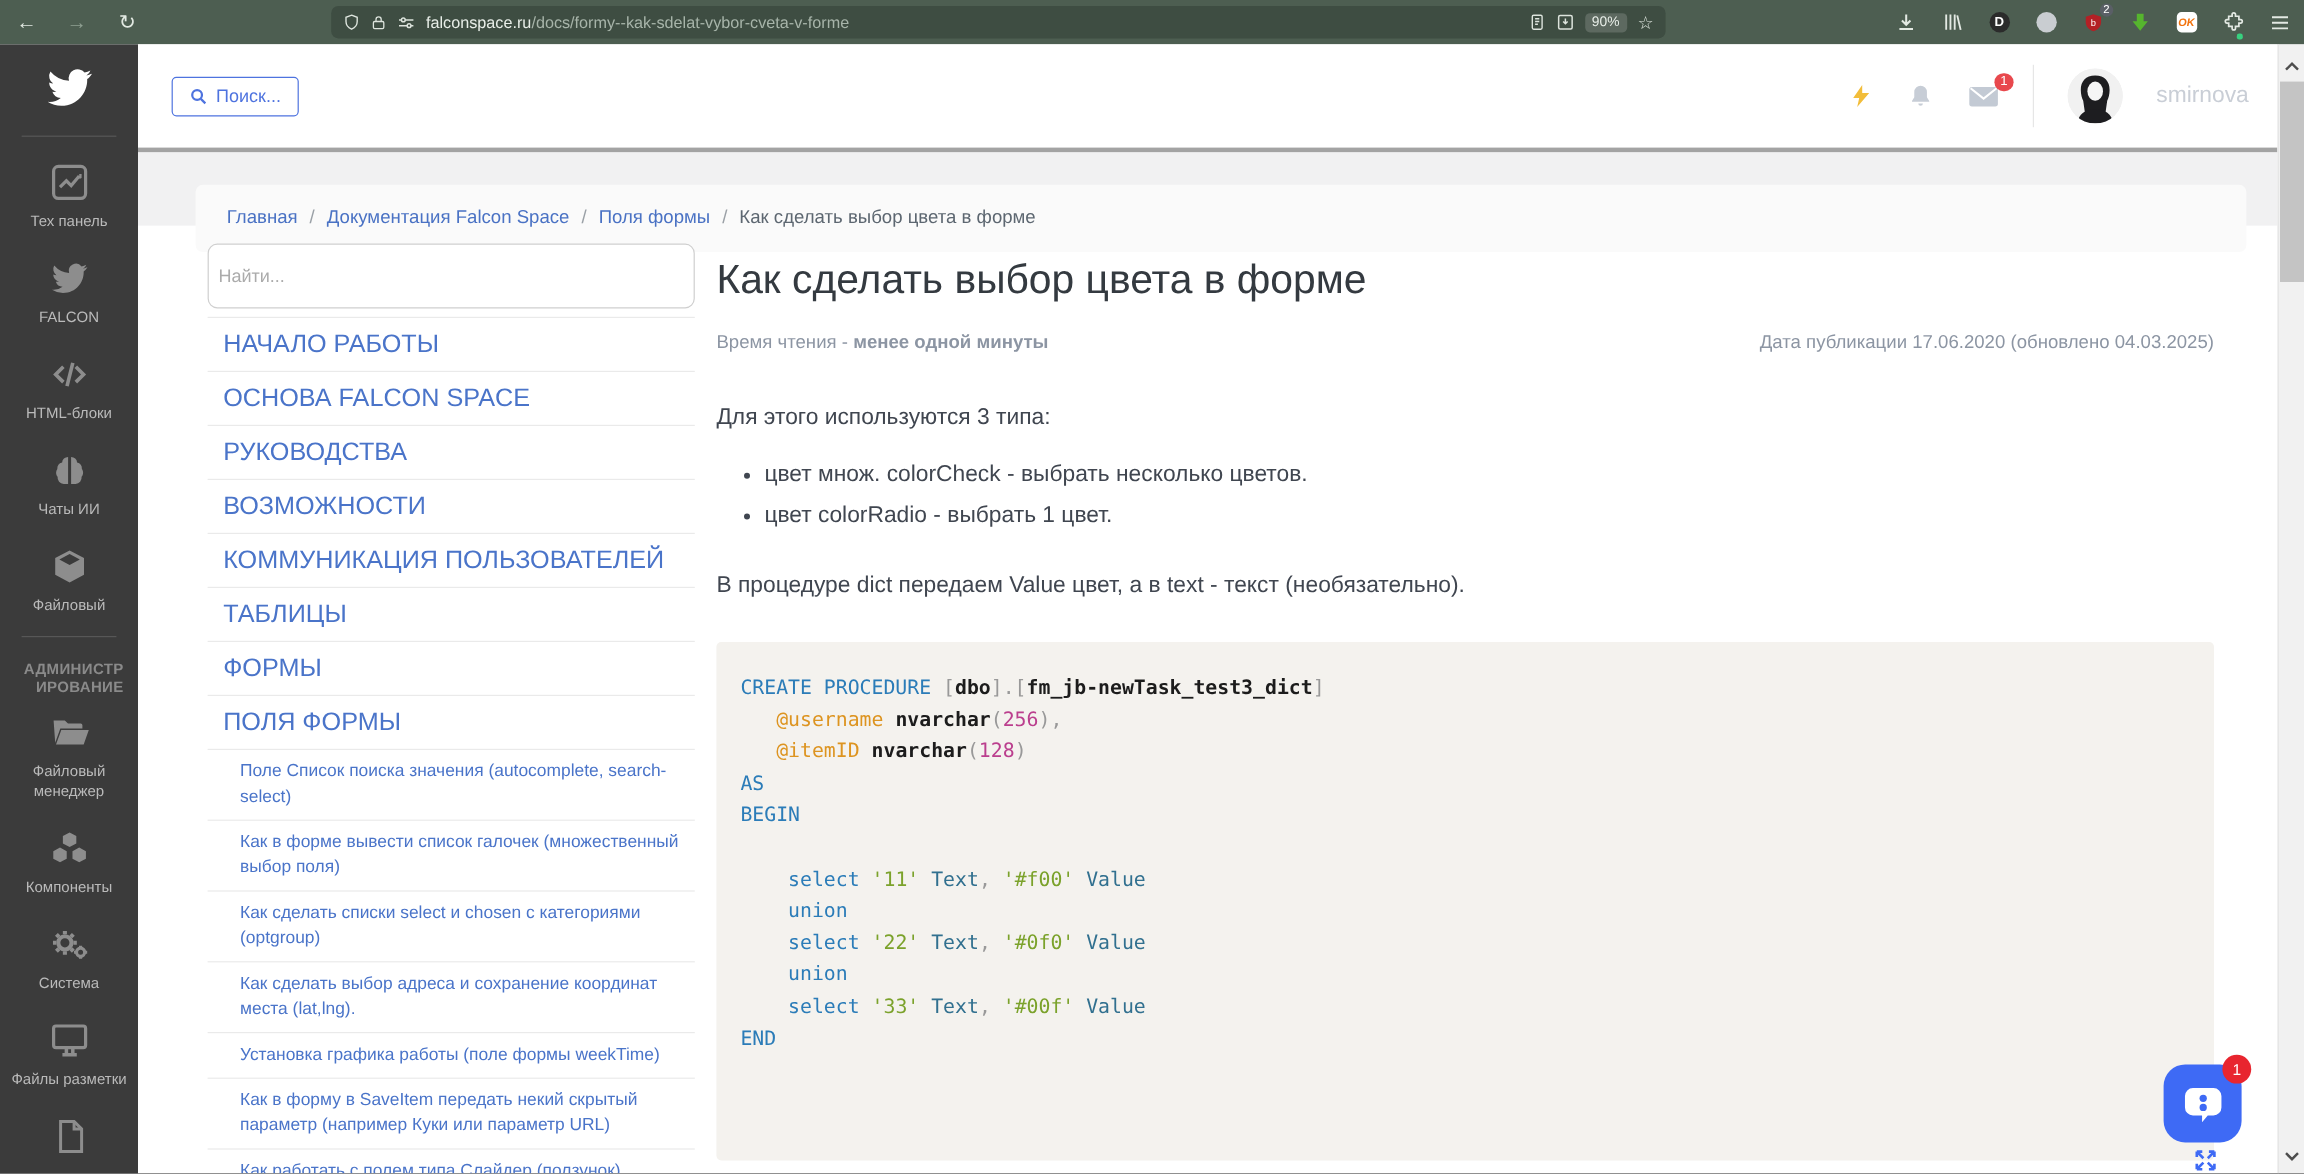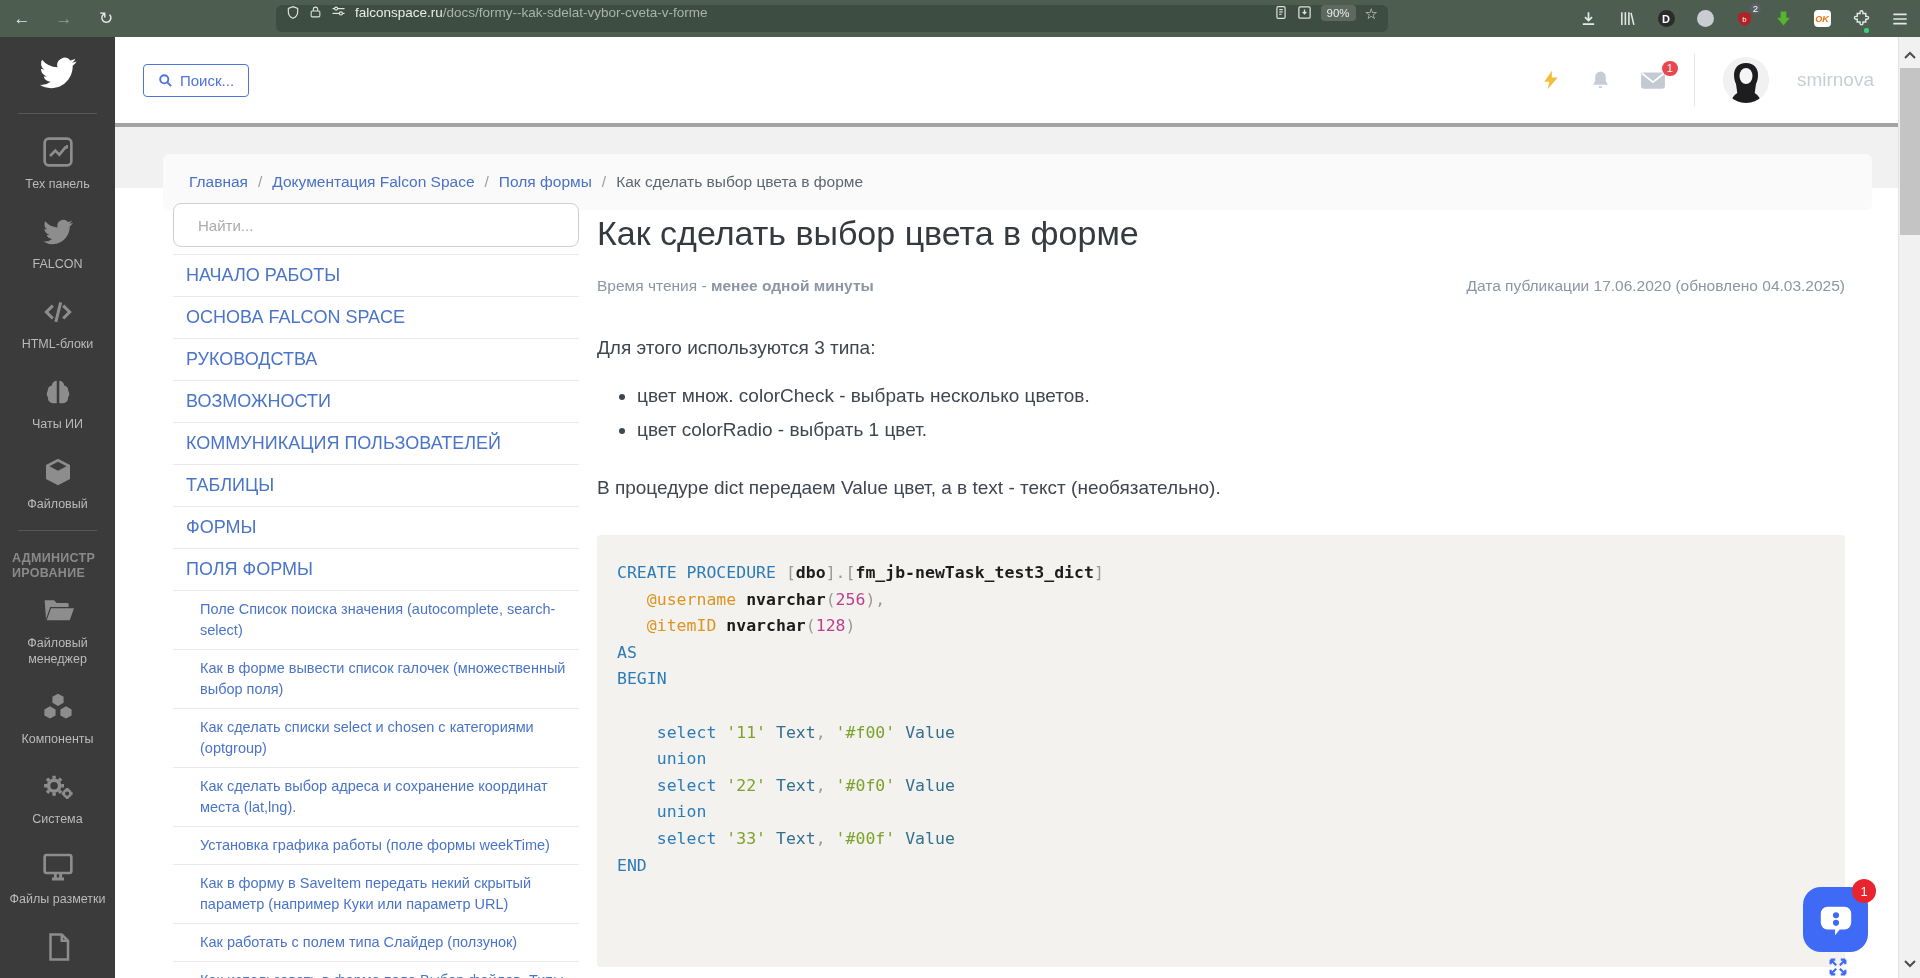--- a/index.html
+++ b/index.html
@@ -5,21 +5,21 @@
   html,body{margin:0;padding:0;background:#222;}
   .screen{position:relative;width:1920px;height:978px;overflow:hidden;background:#fff;
           font-family:"Liberation Sans",sans-serif;-webkit-font-smoothing:antialiased;}
 
   
   .chrome{position:absolute;left:0;top:0;width:1920px;height:37px;background:#4d5e51;}
   .chrome .navbtns{position:absolute;left:10px;top:0;height:37px;display:flex;align-items:center;gap:18px;}
   .cbtn{font-size:17px;color:#e2e9e2;width:24px;text-align:center;cursor:default;}
   .cbtn.dim{color:#8fa092;}
   .urlbar{position:absolute;left:276px;top:5px;width:1112px;height:27px;border-radius:6px;background:#3e4d42;
-          display:flex;align-items:flex-start;padding:0 10px;box-sizing:border-box;gap:9px;}
+          display:flex;align-items:center;padding:0 10px;box-sizing:border-box;gap:9px;}
   .urlbar svg{flex:none;}
   .url-text{flex:1;font-size:13.5px;color:#e8eee8;white-space:nowrap;overflow:hidden;}
   .url-text .path{color:#a7b4a9;}
   .zoom-pill{background:rgba(255,255,255,.16);border-radius:4px;padding:2px 6px;font-size:11.5px;color:#e8eee8;}
   .star{color:#dbe2db;font-size:15px;}
   .ext-row{position:absolute;right:10px;top:0;height:37px;display:flex;align-items:center;gap:19px;}
   .ext{position:relative;width:20px;height:20px;display:flex;align-items:center;justify-content:center;font-size:13px;color:#e3e9e3;}
   .ext .badge{position:absolute;top:-6px;right:-7px;background:#5a5f66;color:#fff;font-size:9.5px;border-radius:6px;padding:0 3px;line-height:11px;}
   .ext .gdot{position:absolute;bottom:-4px;right:2px;width:5px;height:5px;border-radius:2px;background:#38d07f;}
   .circle-d{width:17px;height:17px;border-radius:50%;background:#2b2b2b;color:#fff;font-size:11px;font-weight:bold;
@@ -28,21 +28,21 @@
   .ok-tile{width:17px;height:17px;border-radius:4px;background:#fff;color:#f2720c;font-size:9px;font-weight:bold;
            display:flex;align-items:center;justify-content:center;font-style:italic;}
 
   
   .rail{position:absolute;left:0;top:37px;width:115px;height:941px;background:#3b3b3b;overflow:hidden;}
   .rail-logo{display:flex;justify-content:center;padding:16px 0 14px;}
   .rail-divider{border-top:1px solid #575757;margin:6px 18px 10px;}
   .rail-item{display:flex;flex-direction:column;align-items:center;gap:7px;padding:11px 4px 12px;cursor:pointer;}
   .rail-item .ric{color:#8d8d8d;height:34px;display:flex;align-items:center;}
   .rail-item .rlb{color:#bababa;font-size:12.5px;text-align:center;line-height:16px;max-width:100px;}
-  .rail-section{color:#8a8a8a;font-size:12.5px;font-weight:bold;text-align:left;line-height:15px;
+  .rail-section{color:#8a8a8a;font-size:12.5px;font-weight:bold;text-align:right;line-height:15px;
                 padding:10px 12px 2px;letter-spacing:.3px;word-break:break-word;}
 
   
   .main{position:absolute;left:115px;top:37px;width:1783px;height:941px;background:#fff;overflow:hidden;}
   .app-header{position:relative;height:86px;background:#fff;border-bottom:4px solid #a3a3a3;
               display:flex;align-items:center;}
   .search-btn{margin-left:28px;display:flex;align-items:center;gap:7px;border:1px solid #4e73df;border-radius:4px;
               background:#fff;color:#4e73df;font-size:15px;padding:7px 14px;cursor:pointer;font-family:inherit;}
   .hdr-right{margin-left:auto;margin-right:24px;display:flex;align-items:center;gap:28px;}
   .hicon{position:relative;display:flex;align-items:center;cursor:pointer;}
@@ -55,26 +55,26 @@
   .band{position:relative;height:61px;background:#f1f1f2;}
   .bc-card{position:absolute;left:48px;right:26px;top:27px;height:56px;background:#fafafa;border-radius:6px;
            display:flex;align-items:center;padding:0 26px;box-sizing:border-box;}
   .bc{display:flex;align-items:center;gap:10px;font-size:15.5px;white-space:nowrap;}
   .bc a{color:#4a72c4;text-decoration:none;cursor:pointer;}
   .bc .sep{color:#9aa0a6;}
   .bc .cur{color:#5d6771;}
 
   .content{position:relative;height:771px;}
   .docs-nav{position:absolute;left:58px;top:15px;width:406px;}
-  .docs-search{width:100%;height:44px;box-sizing:border-box;border:1px solid #cfcfcf;border-radius:8px;
-               padding:0 24px;font-size:15px;font-family:inherit;color:#444;outline:none;}
+  .docs-search{width:100%;height:54px;box-sizing:border-box;border:1px solid #cfcfcf;border-radius:8px;
+               padding:0 8px;font-size:15px;font-family:inherit;color:#444;outline:none;}
   .docs-search::placeholder{color:#ababab;}
   .nav-list{margin-top:7px;border-top:1px solid #eaeaea;}
   .nav-item{border-bottom:1px solid #eaeaea;color:#4a74c9;cursor:pointer;}
-  .nav-item.section{padding:10px 13px;font-size:18px;}
+  .nav-item.section{padding:10px 13px;font-size:21px;}
   .nav-item.sub{padding:8px 13px 8px 27px;font-size:14.5px;line-height:21px;}
 
   .article{position:absolute;left:482px;top:0;width:1248px;}
   .article h1{margin:26px 0 0;font-size:34px;font-weight:400;color:#343a40;}
   .meta{display:flex;justify-content:space-between;margin-top:24px;font-size:15.5px;color:#8c95a3;}
   .meta b{color:#8c95a3;}
   .intro{margin-top:42px;font-size:19px;color:#404650;}
   .blist{margin:26px 0 0;padding-left:40px;}
   .blist li{font-size:19px;color:#404650;margin:12px 0;}
   .para2{margin-top:36px;font-size:19px;color:#404650;}

